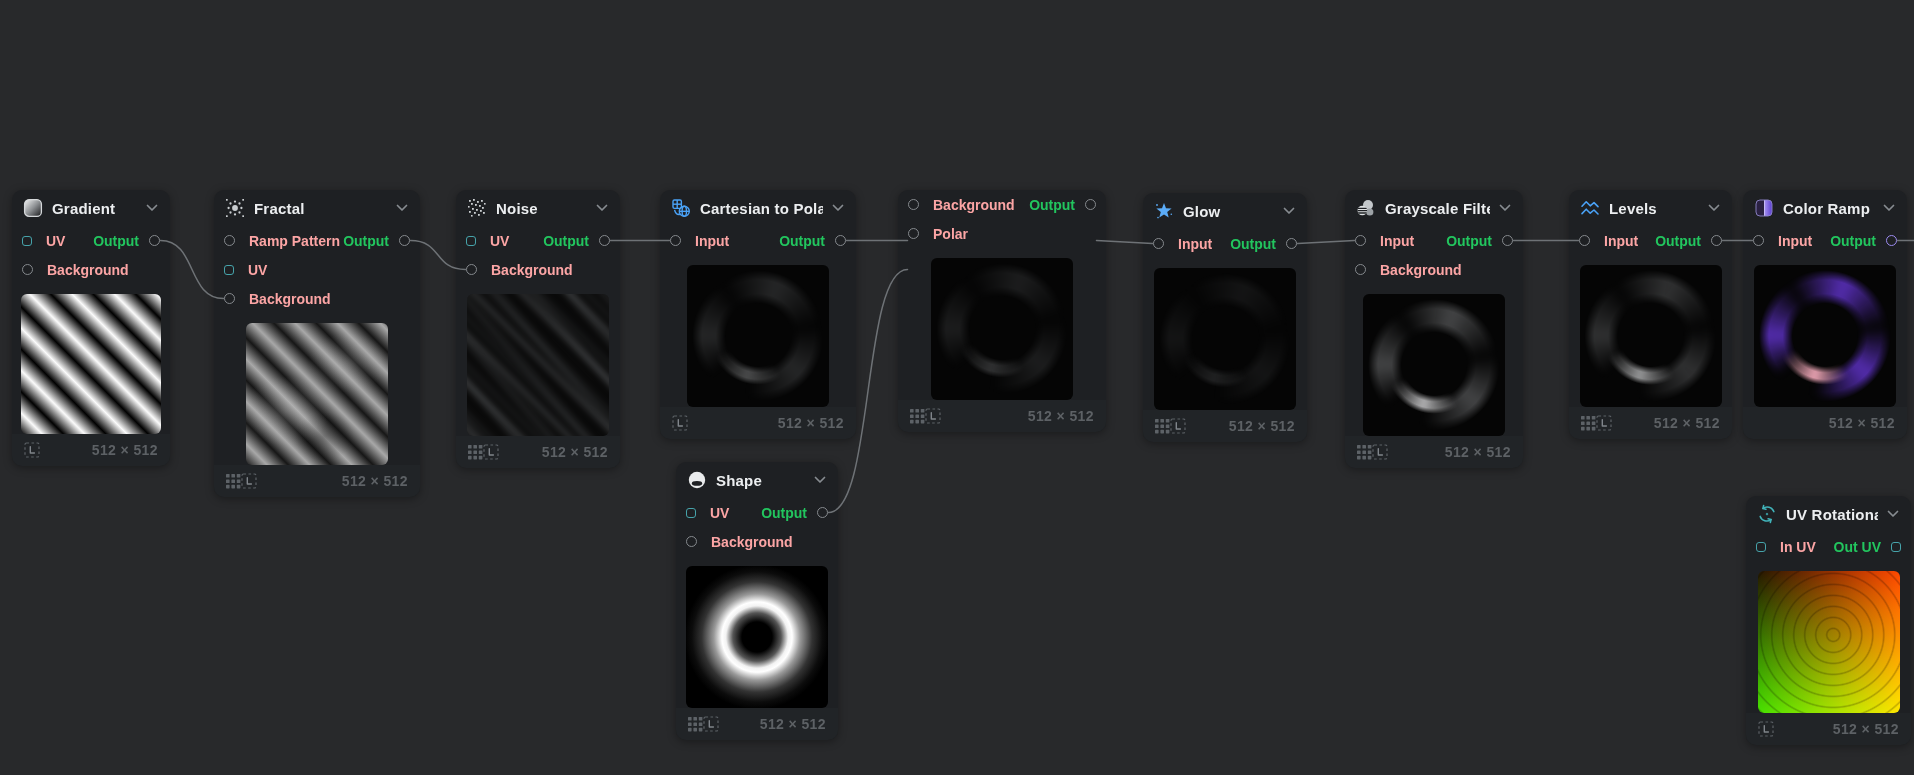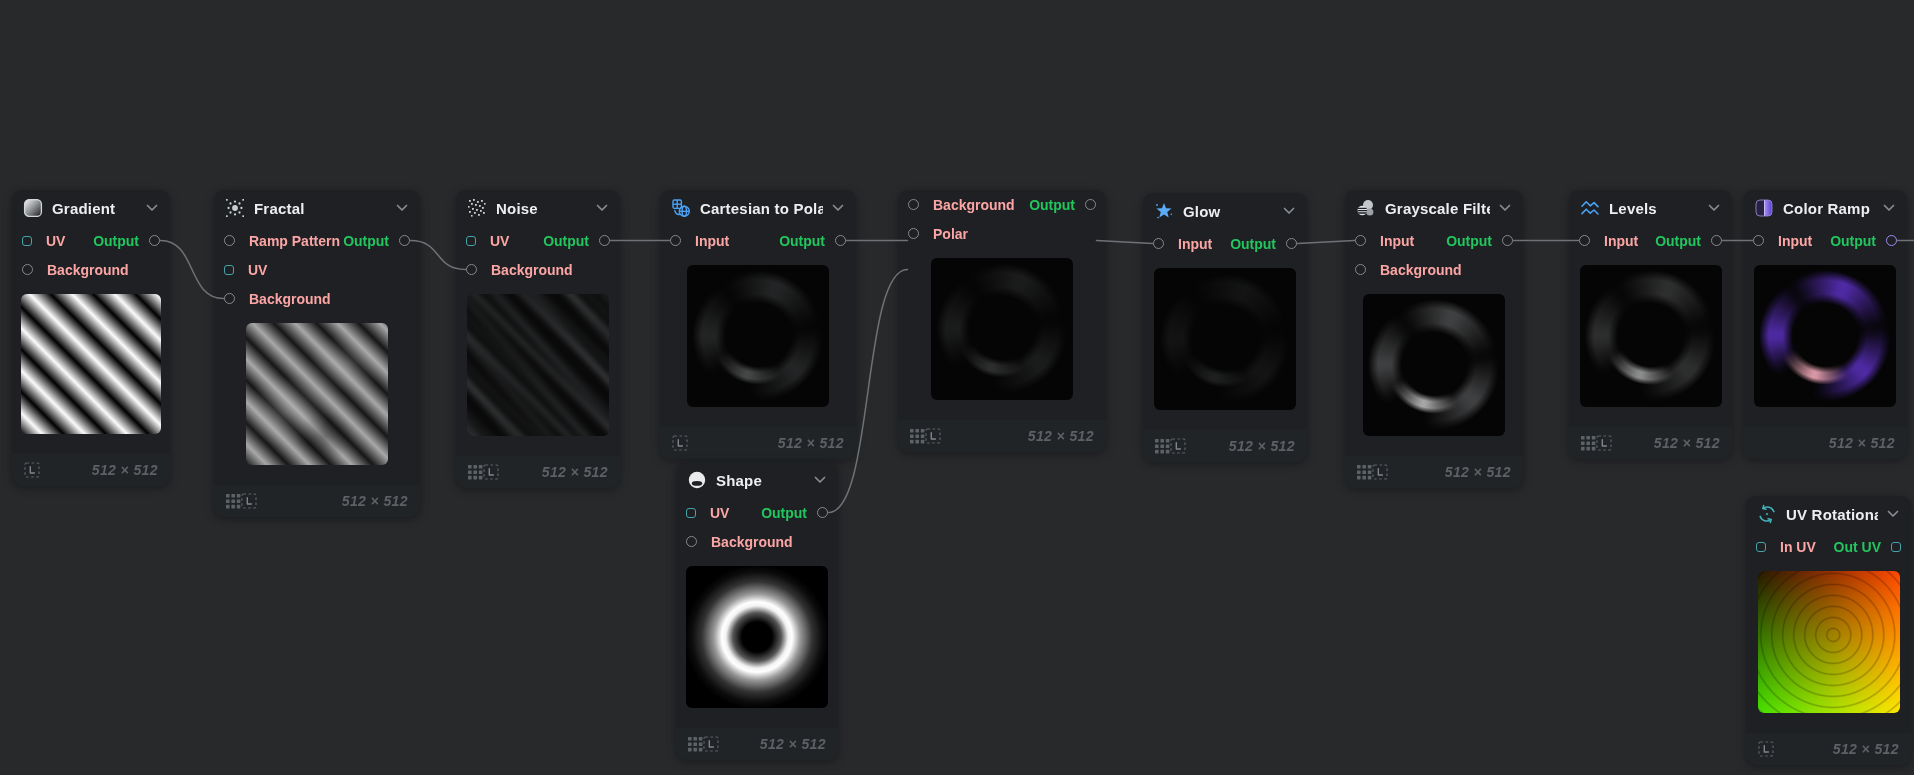--- a/index.html
+++ b/index.html
@@ -10,21 +10,21 @@
   .node-icon{width:20px;height:20px;flex:none;display:flex;align-items:center;justify-content:center;}
   .node-title{flex:1;color:#eceef0;font-size:15px;font-weight:700;letter-spacing:.2px;white-space:nowrap;overflow:hidden;}
   .chevron{width:12px;height:8px;flex:none;display:flex;align-items:center;cursor:pointer;}
   .prow{height:29px;display:flex;align-items:center;position:relative;padding:0 10px;flex:none;}
   .port{width:11px;height:11px;border:1.6px solid #85898d;border-radius:50%;box-sizing:border-box;background:transparent;flex:none;cursor:crosshair;}
   .port.square{width:10px;height:10px;border-radius:3px;border-color:#46a3aa;}
   .in-label{margin-left:14px;color:#fca5a5;font-size:14px;font-weight:600;white-space:nowrap;}
   .out-group{position:absolute;right:10px;top:0;height:29px;display:flex;align-items:center;}
   .out-label{margin-right:10px;color:#22c55e;font-size:14px;font-weight:600;white-space:nowrap;}
   .preview{position:relative;overflow:hidden;border-radius:6px;background:#050505;margin:10px auto 0;flex:none;}
-  .node-footer{height:32px;margin-top:20px;display:flex;align-items:center;padding:0 12px;background:#212427;border-radius:0 0 10px 10px;flex:none;font-style:italic;}
+  .node-footer{height:32px;margin-top:0;display:flex;align-items:center;padding:0 12px;background:#212427;border-radius:0 0 10px 10px;flex:none;}
   .f-icon{display:flex;align-items:center;cursor:pointer;}
   .size-label{margin-left:auto;color:#5d6165;font-size:14px;font-weight:700;letter-spacing:.4px;white-space:nowrap;}
   
   .p-stripes-bright{background:repeating-linear-gradient(45deg,#000 0px,#fbfbfb 15px,#000 30px);}
   .p-stripes-soft{background:repeating-linear-gradient(45deg,#161616 0px,#a8a8a8 15px,#161616 30px);}
   .p-stripes-soft::after{content:"";position:absolute;inset:0;background:radial-gradient(45% 35% at 28% 62%,rgba(210,210,210,.20),transparent 70%),radial-gradient(40% 30% at 72% 28%,rgba(200,200,200,.16),transparent 70%),radial-gradient(30% 25% at 55% 80%,rgba(0,0,0,.28),transparent 70%);}
   .p-noise{background:#0a0a0a;}
   .p-noise::after{content:"";position:absolute;inset:-8px;filter:blur(2.5px);background:repeating-linear-gradient(45deg,transparent 0px,transparent 9px,rgba(150,155,160,.24) 15px,transparent 21px,rgba(100,105,110,.13) 26px,transparent 34px),repeating-linear-gradient(49deg,transparent 0px,transparent 13px,rgba(130,135,140,.17) 19px,transparent 27px);}
   .p-swirl::before{content:"";position:absolute;inset:-12%;border-radius:50%;filter:blur(5px);
     background:conic-gradient(from 230deg,transparent 0deg,var(--arm) 40deg,transparent 95deg,var(--arm) 150deg,transparent 210deg,var(--arm) 262deg,transparent 320deg);

